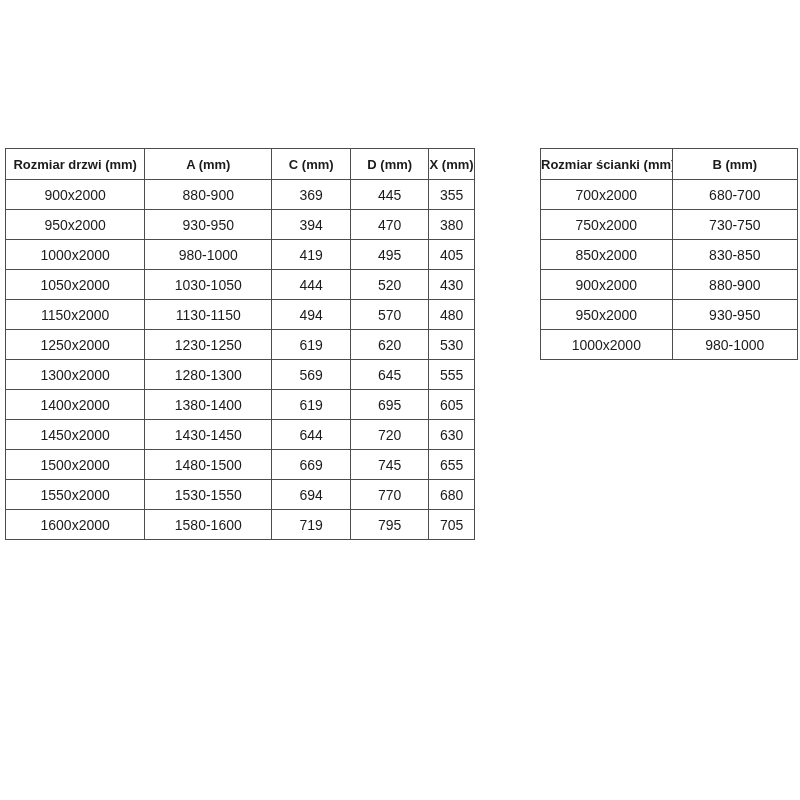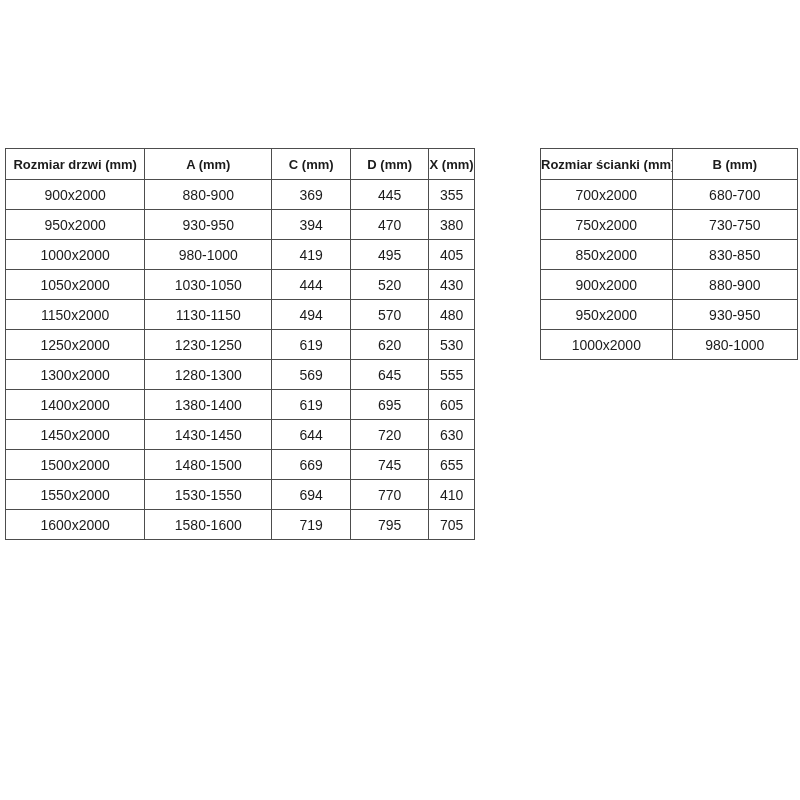--- a/index.html
+++ b/index.html
@@ -137,21 +137,21 @@
           <td>1480-1500</td>
           <td>669</td>
           <td>745</td>
           <td>655</td>
         </tr>
         <tr>
           <td>1550x2000</td>
           <td>1530-1550</td>
           <td>694</td>
           <td>770</td>
-          <td>410</td>
+          <td>680</td>
         </tr>
         <tr>
           <td>1600x2000</td>
           <td>1580-1600</td>
           <td>719</td>
           <td>795</td>
           <td>705</td>
         </tr>
       </tbody>
     </table>

